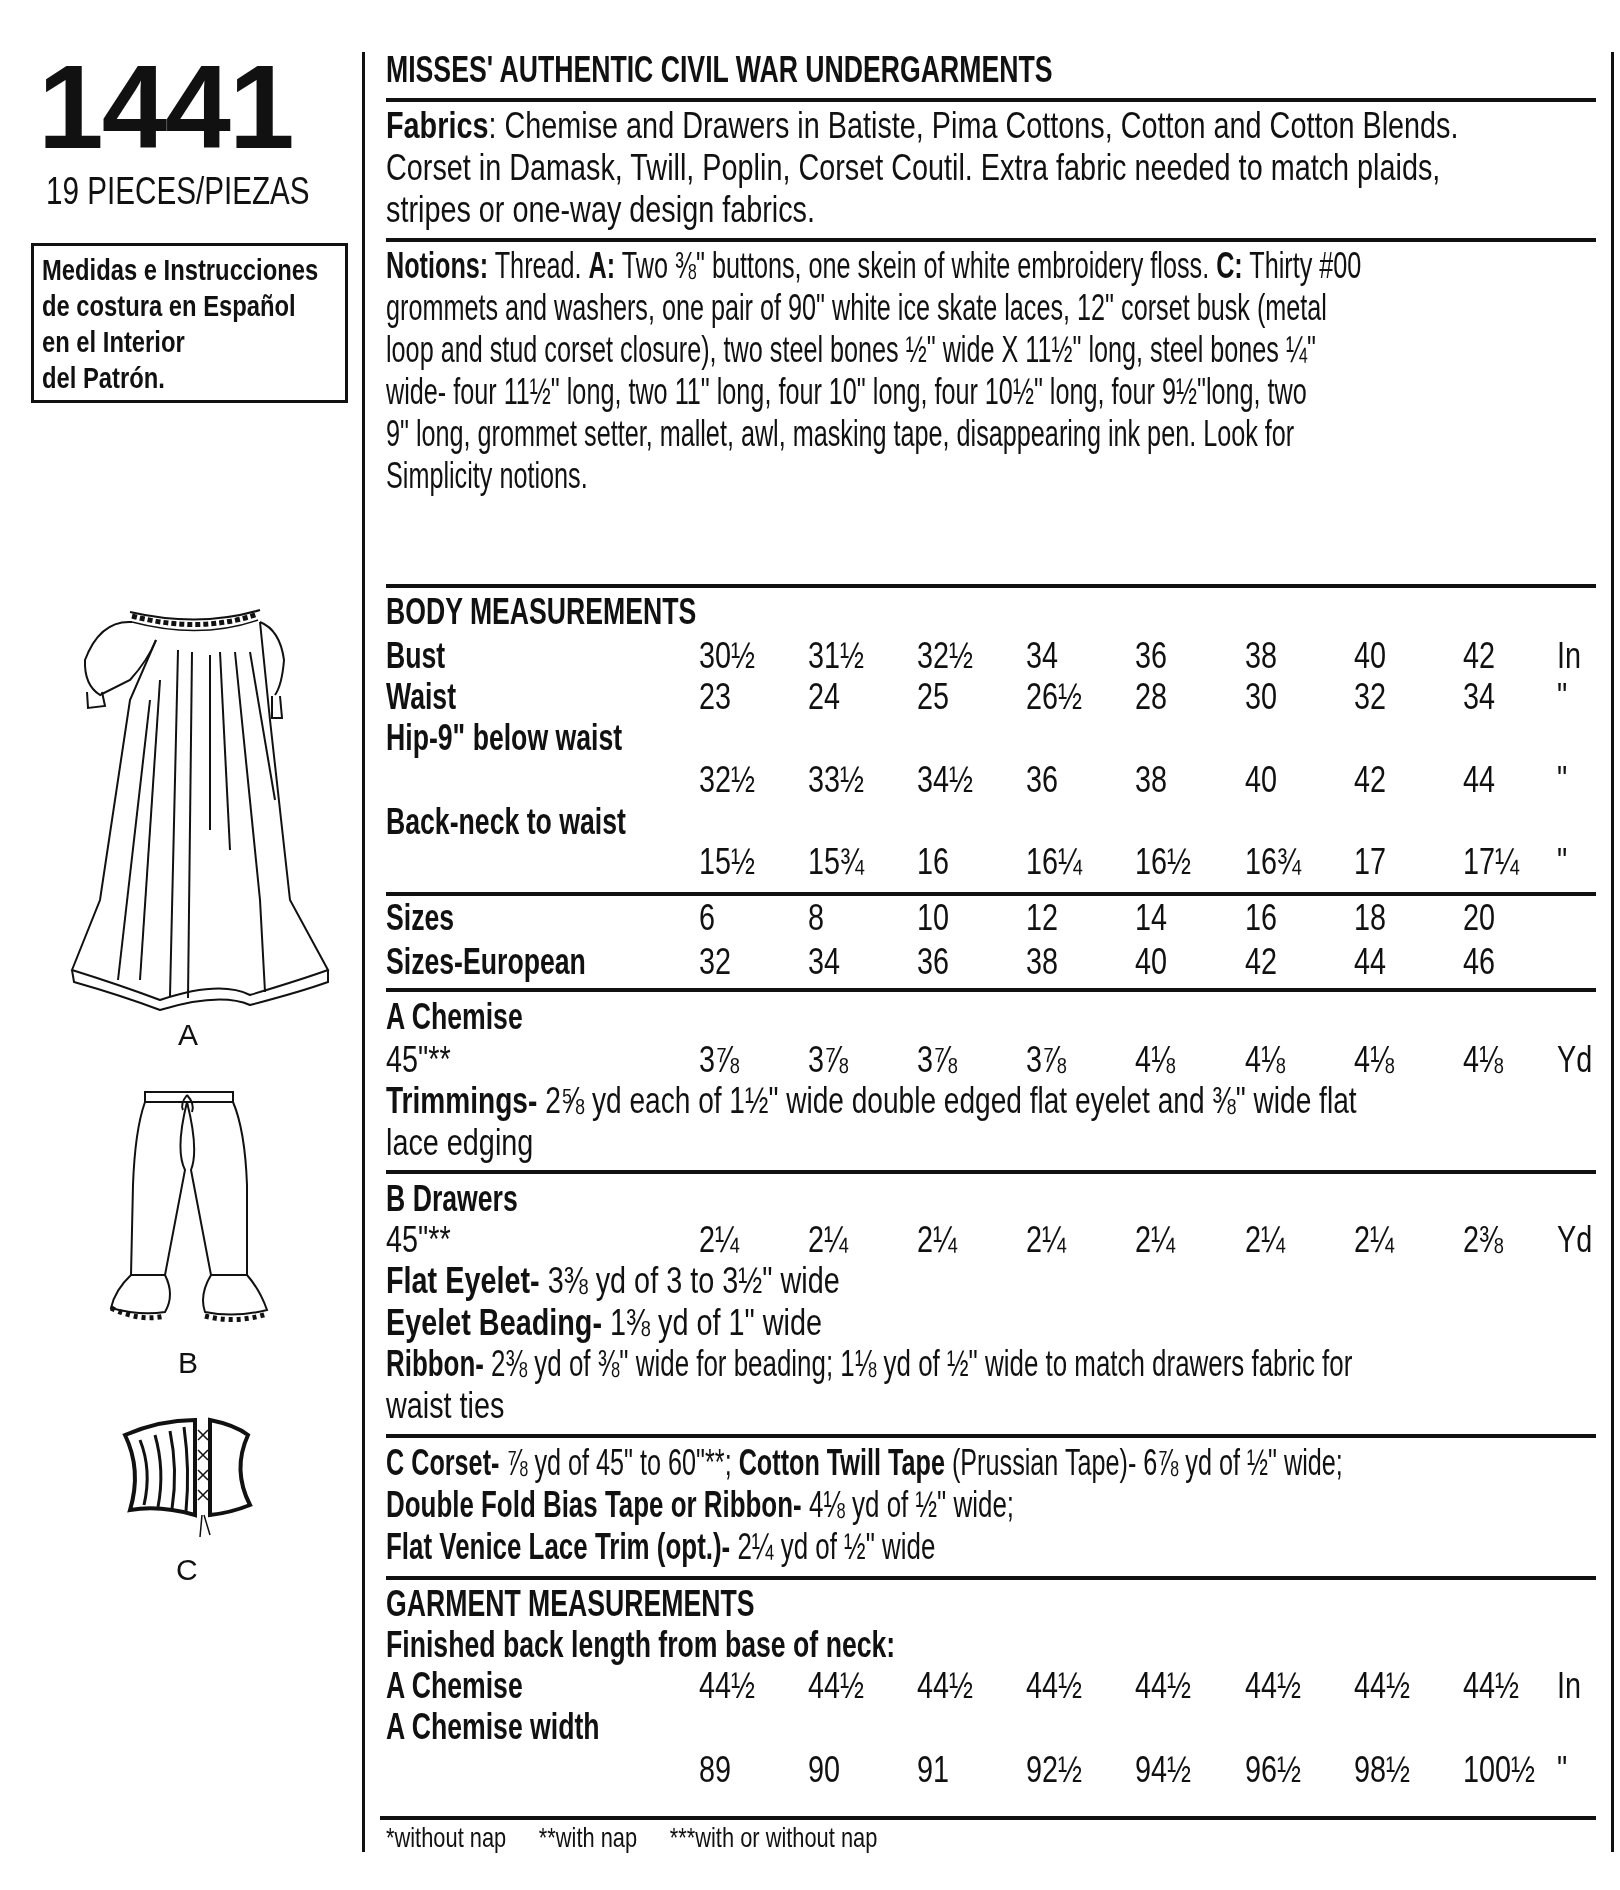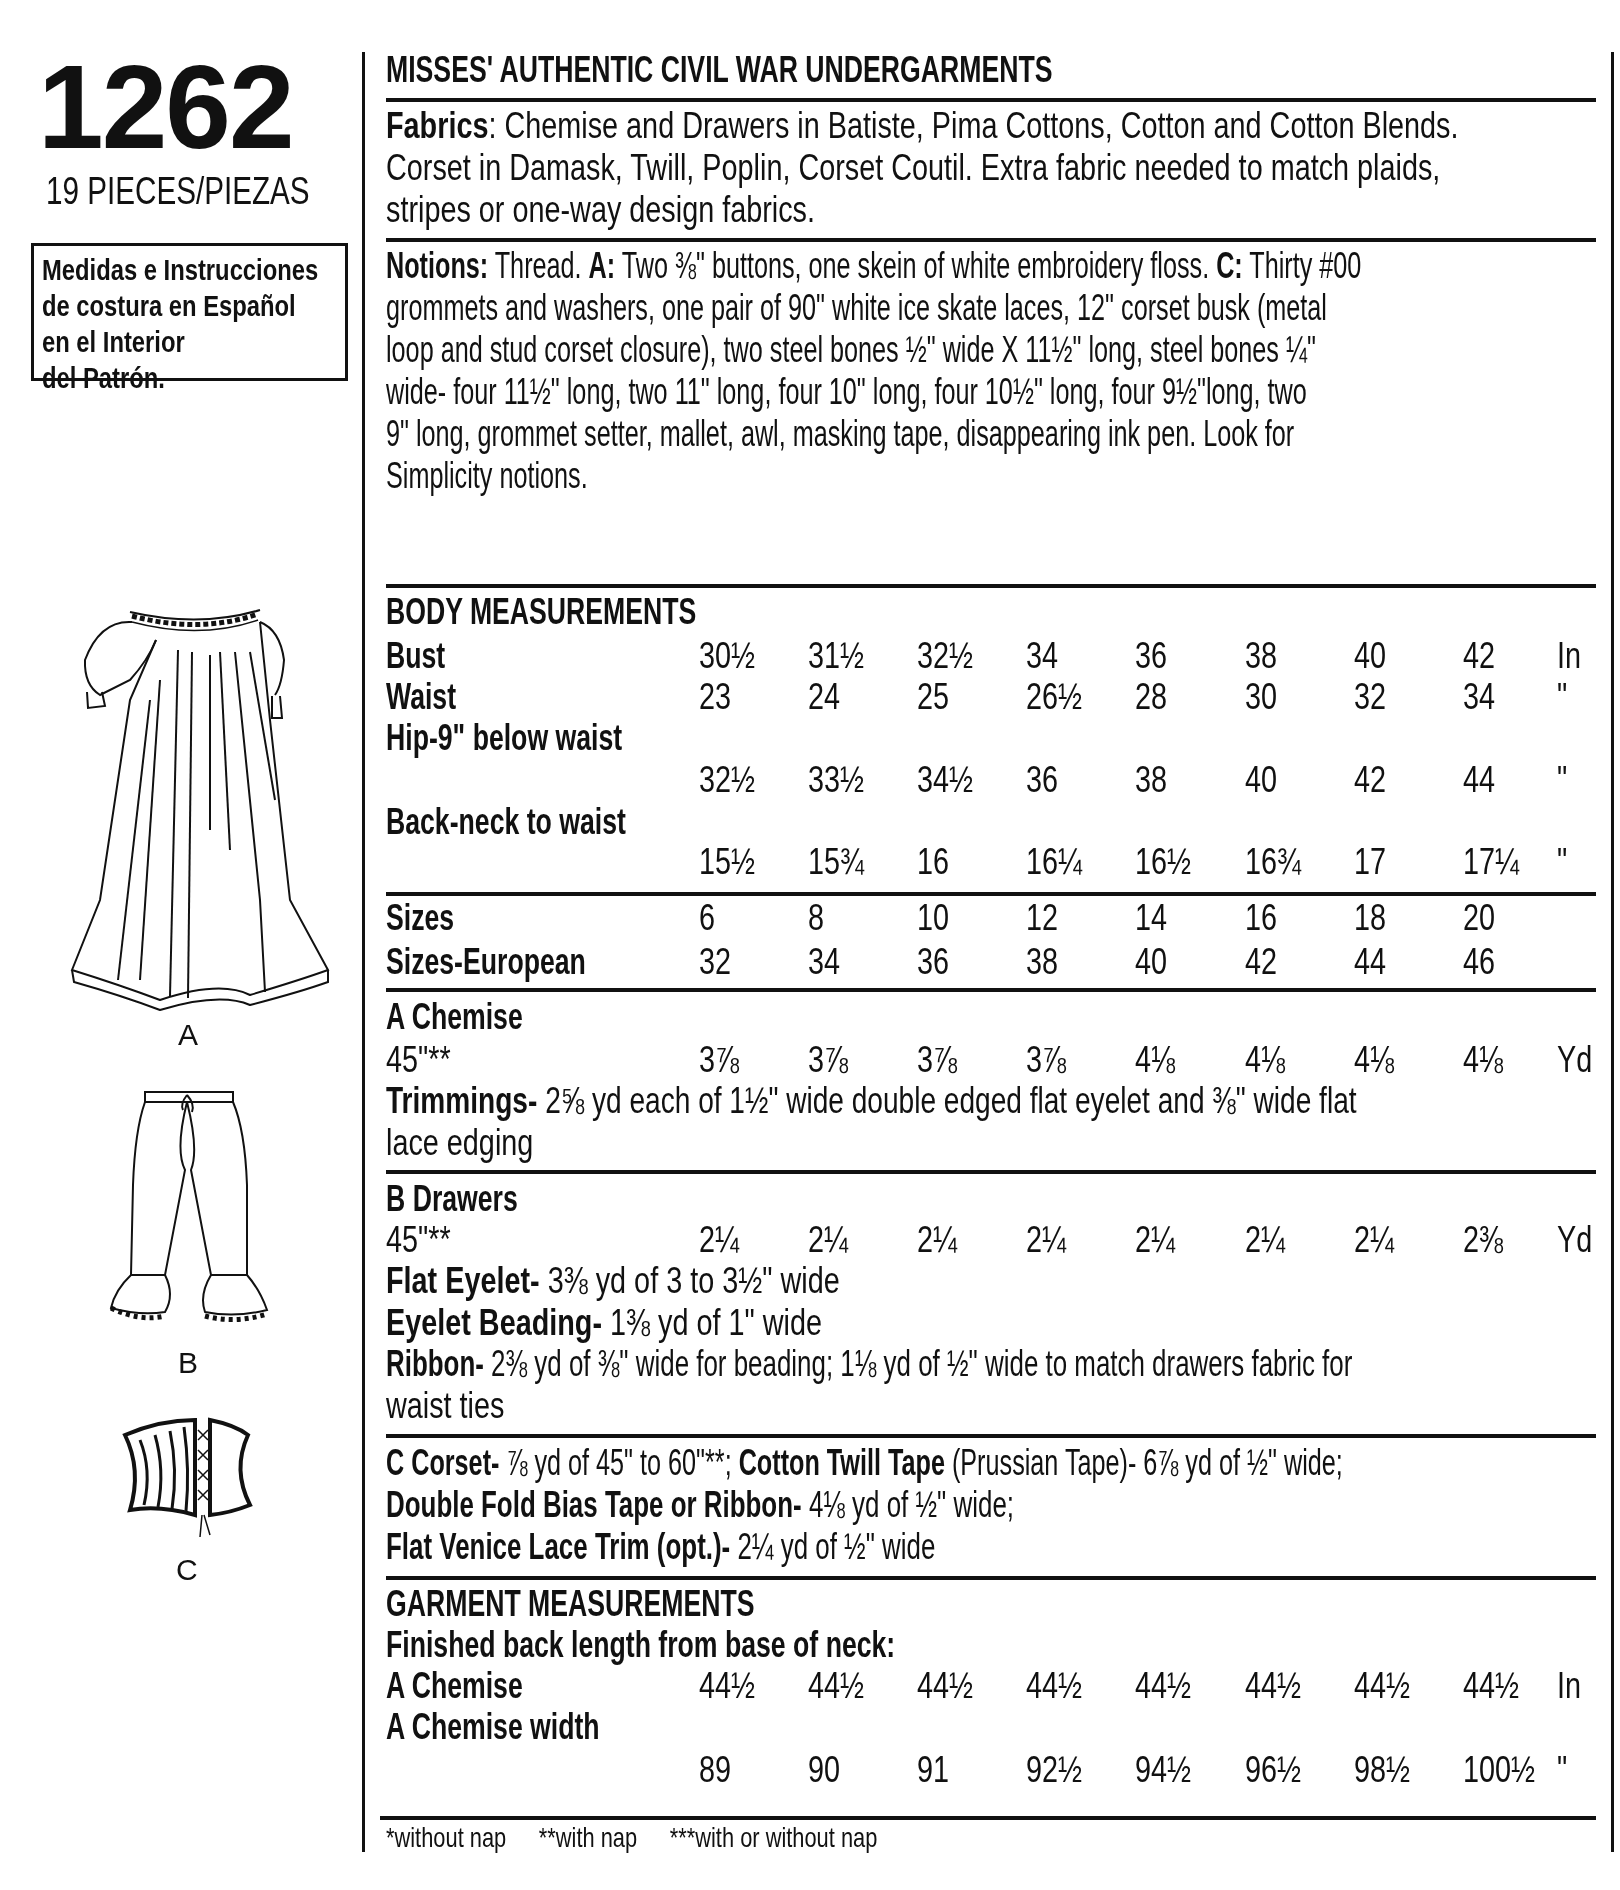--- a/index.html
+++ b/index.html
@@ -1,37 +1,37 @@
 <!DOCTYPE html>
 <html><head>
 <meta charset="utf-8">
 <style>
   html, body { margin:0; padding:0; background:#ffffff; }
   body { width:1620px; height:1890px; position:relative; overflow:hidden; color:#111; font-family:"Liberation Sans", sans-serif; }
   .abs { position:absolute; }
   #pattern-number { left:38px; top:48px; font-size:118px; font-weight:bold; letter-spacing:-2px; line-height:1; }
   #pieces { left:46px; top:172px; font-size:38px; line-height:1; transform:scaleX(0.78); transform-origin:left top; white-space:nowrap; }
-  #spanish-box { left:31px; top:243px; width:317px; height:138px; border:3px solid #111; box-sizing:border-box; padding:6px 8px; }
+  #spanish-box { left:31px; top:243px; width:317px; height:160px; border:3px solid #111; box-sizing:border-box; padding:6px 8px; }
   #spanish-box div { font-size:29px; font-weight:bold; line-height:36px; white-space:nowrap; transform:scaleX(0.82); transform-origin:left top; }
   .vrule { position:absolute; background:#111; }
   .hrule { position:absolute; left:386px; width:1210px; height:4px; background:#111; }
   .line { position:absolute; left:386px; white-space:nowrap; font-size:36px; line-height:40px; transform:scaleX(0.80); transform-origin:left top; }
   .line b { font-weight:bold; }
   .hdr { font-weight:bold; font-size:36px; transform:scaleX(0.74); }
   .val { position:absolute; white-space:nowrap; font-size:36px; line-height:40px; transform:scaleX(0.80); transform-origin:left top; }
   .lbl { position:absolute; left:386px; white-space:nowrap; font-size:36px; font-weight:bold; line-height:40px; transform:scaleX(0.74); transform-origin:left top; }
   .fig-label { position:absolute; font-size:30px; line-height:1; }
   svg { position:absolute; overflow:visible; }
   .foot { position:absolute; left:386px; top:1822px; font-size:28px; white-space:nowrap; transform:scaleX(0.78); transform-origin:left top; }
   .foot span { margin-right:34px; }
 </style>
 </head>
 <body>
 
-<div id="pattern-number" class="abs">1262</div>
+<div id="pattern-number" class="abs">1441</div>
 <div id="pieces" class="abs">19 PIECES/PIEZAS</div>
 <div id="spanish-box" class="abs">
   <div>Medidas e Instrucciones</div>
   <div>de costura en Español</div>
   <div>en el Interior</div>
   <div>del Patrón.</div>
 </div>
 
 <svg style="left:60px;top:600px;" width="280" height="400" viewBox="0 0 280 400" fill="none" stroke="#111" stroke-width="2">
   <path d="M70 12 Q140 28 200 10"></path>

